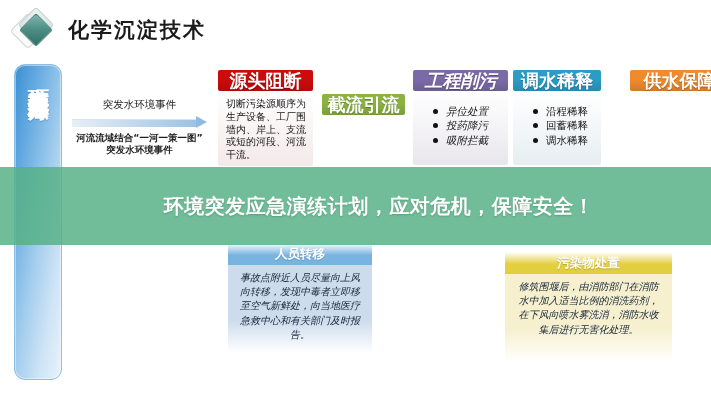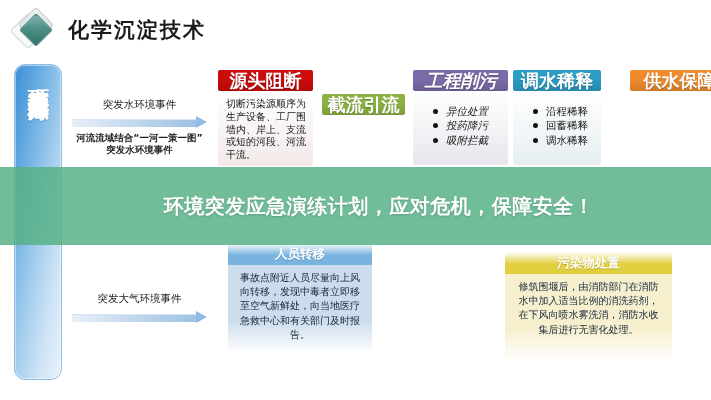--- a/index.html
+++ b/index.html
@@ -190,20 +190,21 @@
     font-weight: bold;
     color: #ffffff;
     text-shadow: 0 1px 1px rgba(0,0,0,.18);
   }
   .bcard-body {
     padding: 6px 9px 8px 9px;
     font-size: 10px;
     line-height: 1.42;
     color: #16263a;
     text-align: center;
+    font-style: italic;
   }
 
   
   .overlay {
     position: absolute;
     left: 0; top: 167px;
     width: 711px; height: 78px;
     background: rgba(86, 176, 134, 0.82);
     display: flex;
     align-items: center;
@@ -242,27 +243,20 @@
   <div class="flow" style="left:72px; top:98px; width:135px;">
     <div class="flow-label">突发水环境事件</div>
     <div class="arrow-wrap" style="margin-top:4px;">
       <div class="arrow-body" style="width:124px;"></div>
       <div class="arrow-head" style="left:124px;"></div>
     </div>
     <div class="sub-label" style="margin-top:3px;">河流流域结合“一河一策一图”</div>
     <div class="sub-label">突发水环境事件</div>
   </div>
 
-  <div class="flow" style="left:72px; top:292px; width:135px;">
-    <div class="flow-label">突发大气环境事件</div>
-    <div class="arrow-wrap" style="margin-top:5px;">
-      <div class="arrow-body" style="width:124px;"></div>
-      <div class="arrow-head" style="left:124px;"></div>
-    </div>
-  </div>
 
   <div class="card" style="left:218px; top:70px; width:95px;">
     <div class="card-head" style="background: linear-gradient(rgb(204, 11, 11) 0%, rgb(204, 11, 11) 45%, rgba(0, 0, 0, 0.12) 100%), rgb(204, 11, 11);">源头阻断</div>
     <div class="card-body" style="background: linear-gradient(rgb(255, 255, 255) 0%, rgb(243, 233, 233) 100%);">
       <div class="para">切断污染源顺序为生产设备、工厂围墙内、岸上、支流或短的河段、河流干流。</div>
     </div>
   </div>
 
   <div class="card" style="left:322px; top:70px; width:83px;">
     <div class="card-head" style="background: linear-gradient(rgb(140, 179, 66) 0%, rgb(140, 179, 66) 45%, rgba(0, 0, 0, 0.12) 100%), rgb(140, 179, 66); margin-top: 24px;">截流引流</div>

